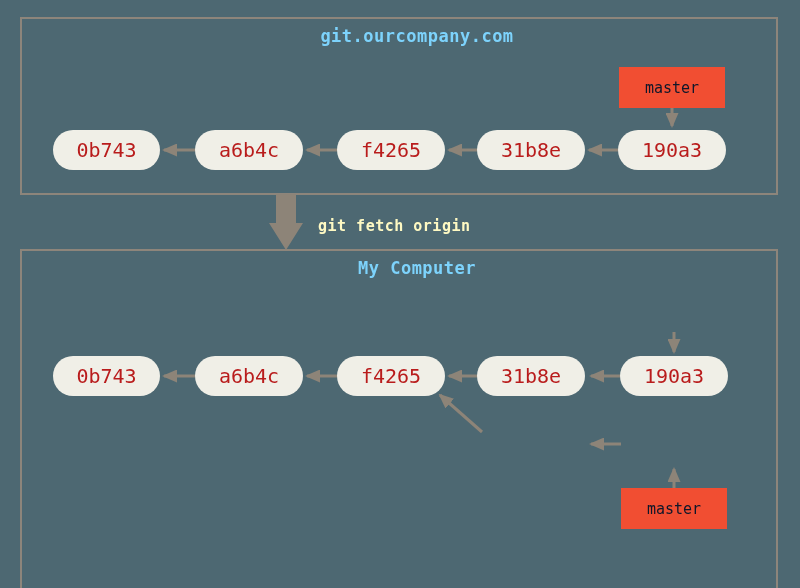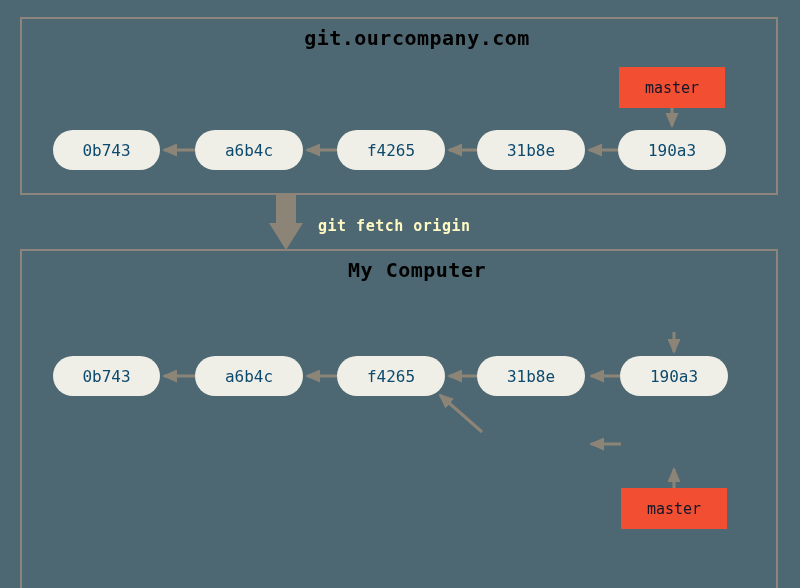--- a/index.html
+++ b/index.html
@@ -13,33 +13,33 @@
   .repo-box{
     position:absolute;
     box-sizing:border-box;
     border:2px solid #8d857b;
     background:transparent;
   }
   .repo-title{
     position:absolute;
     top:7px;left:0;right:0;
     text-align:center;
-    font-size:20px;
+    font-size:17px;
     font-weight:bold;
     letter-spacing:0.5px;
-    color:#000000;
+    color:#7dd3fc;
     margin-left:36px;
   }
   .commit{
     position:absolute;
     height:40px;
     border-radius:20px;
     background:#f0efe7;
-    color:#0c4a6e;
-    font-size:16px;
+    color:#b91c1c;
+    font-size:20px;
     display:flex;align-items:center;justify-content:center;
   }
   .branch{
     position:absolute;
     background:#f14e32;
     color:#0f172a;
     font-size:15px;
     display:flex;align-items:center;justify-content:center;
   }
   .command-label{

